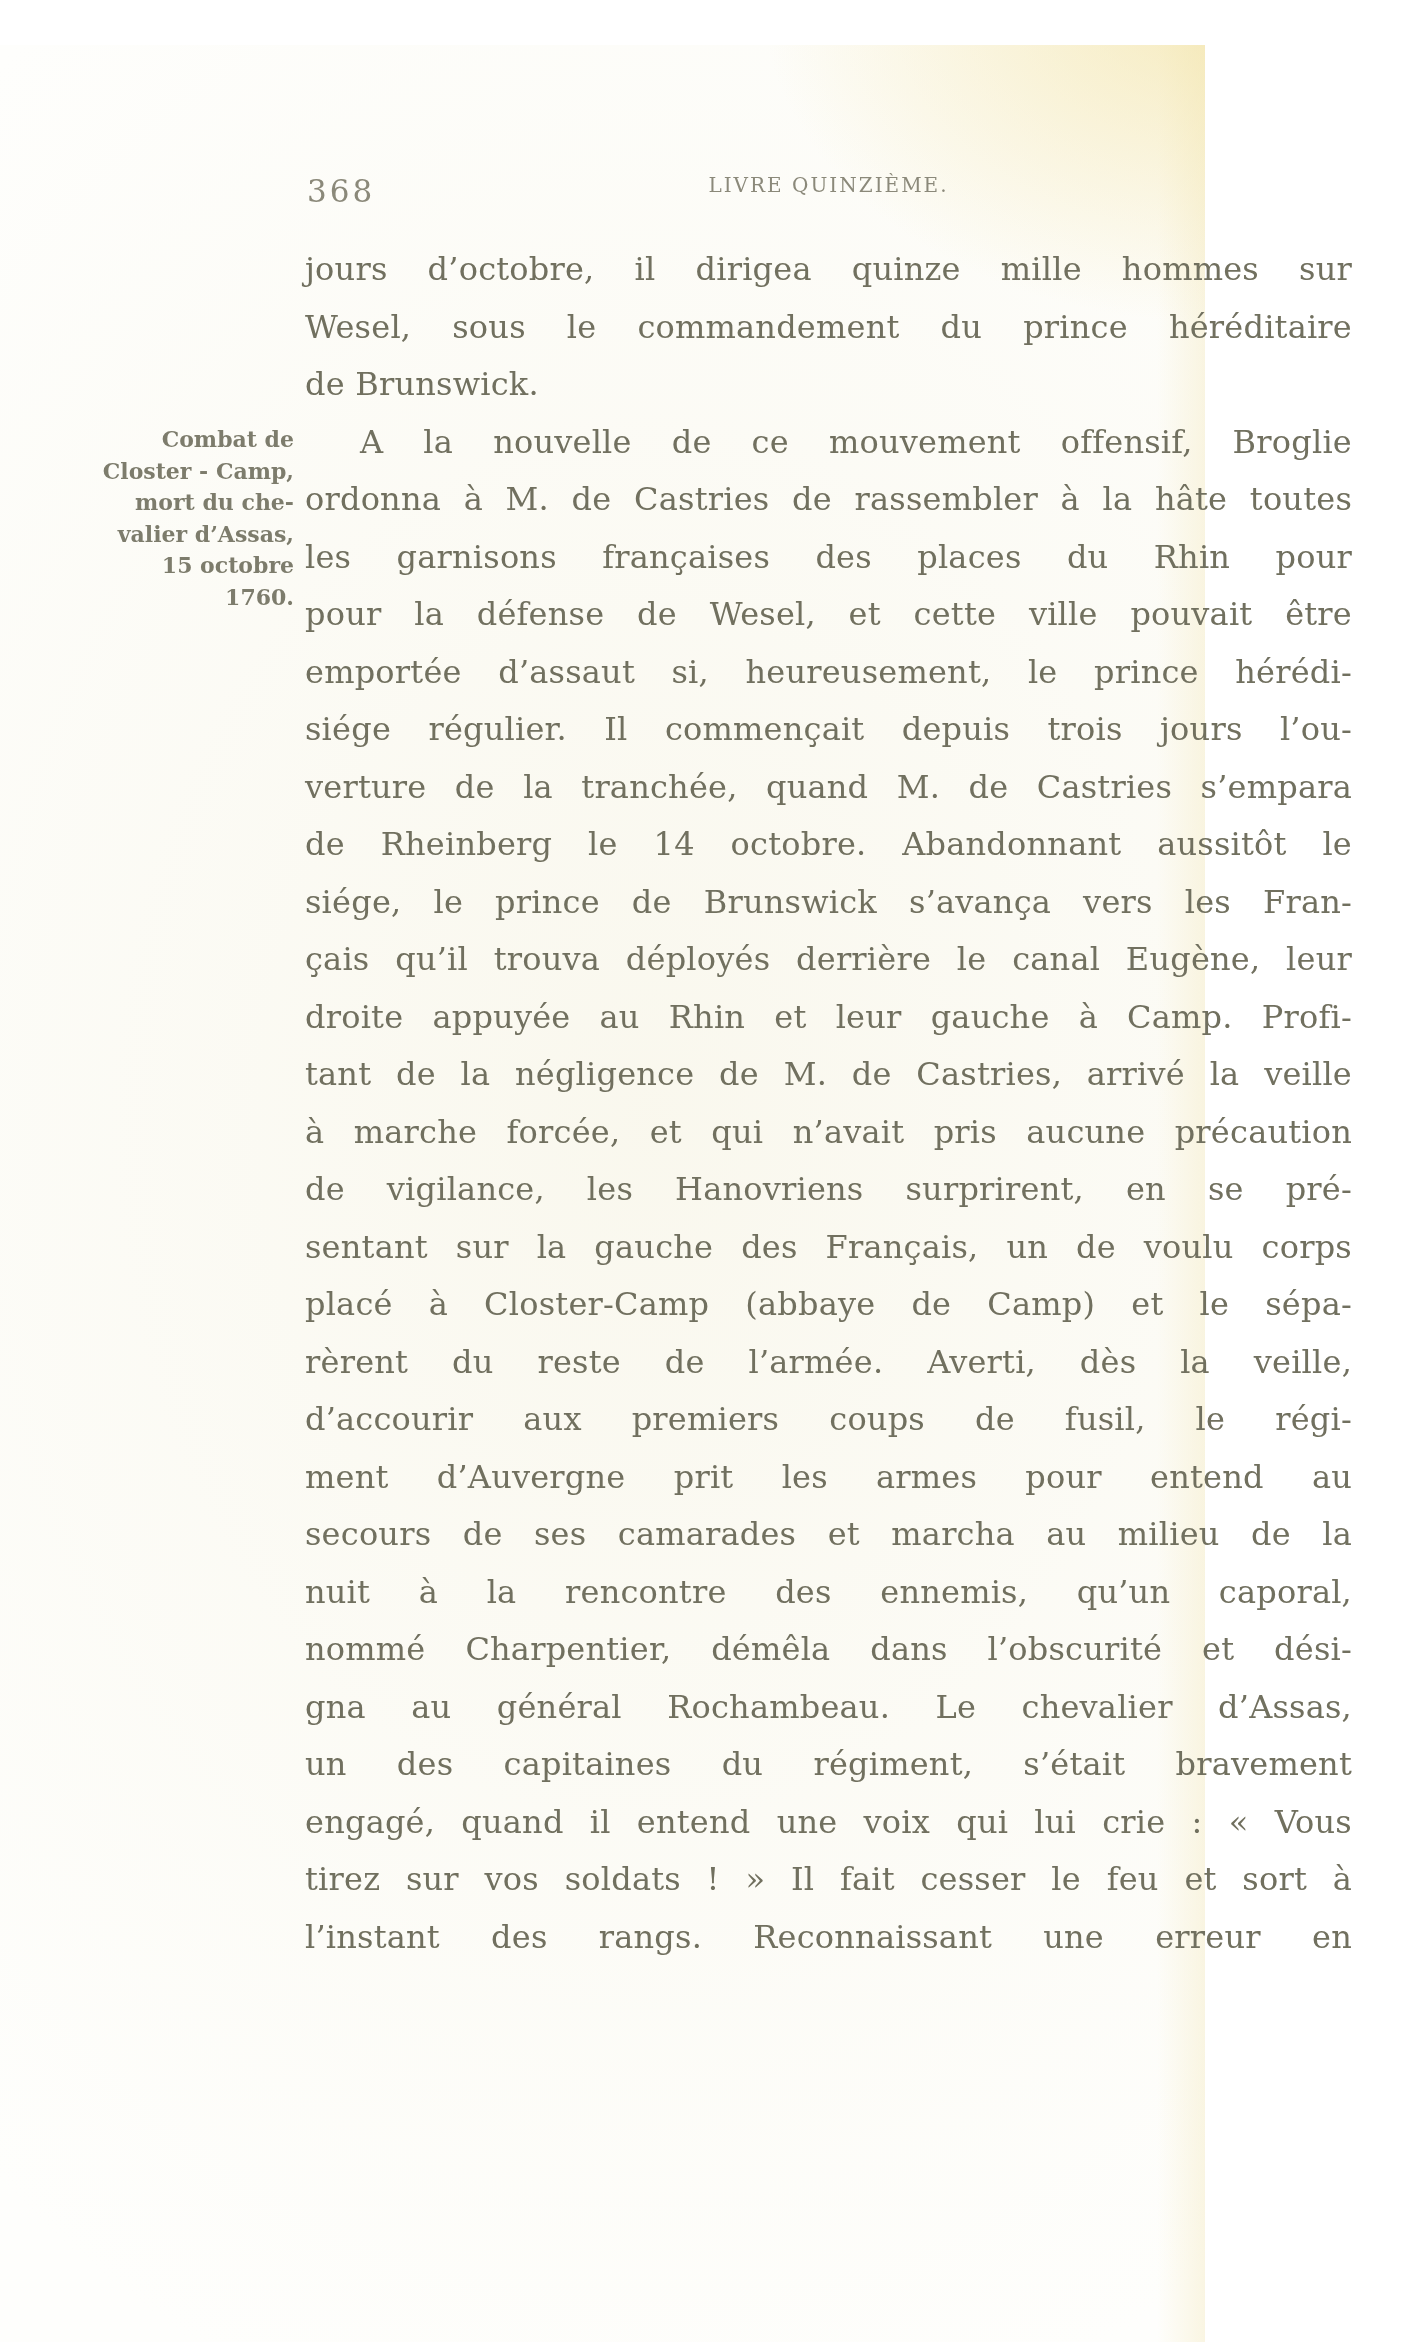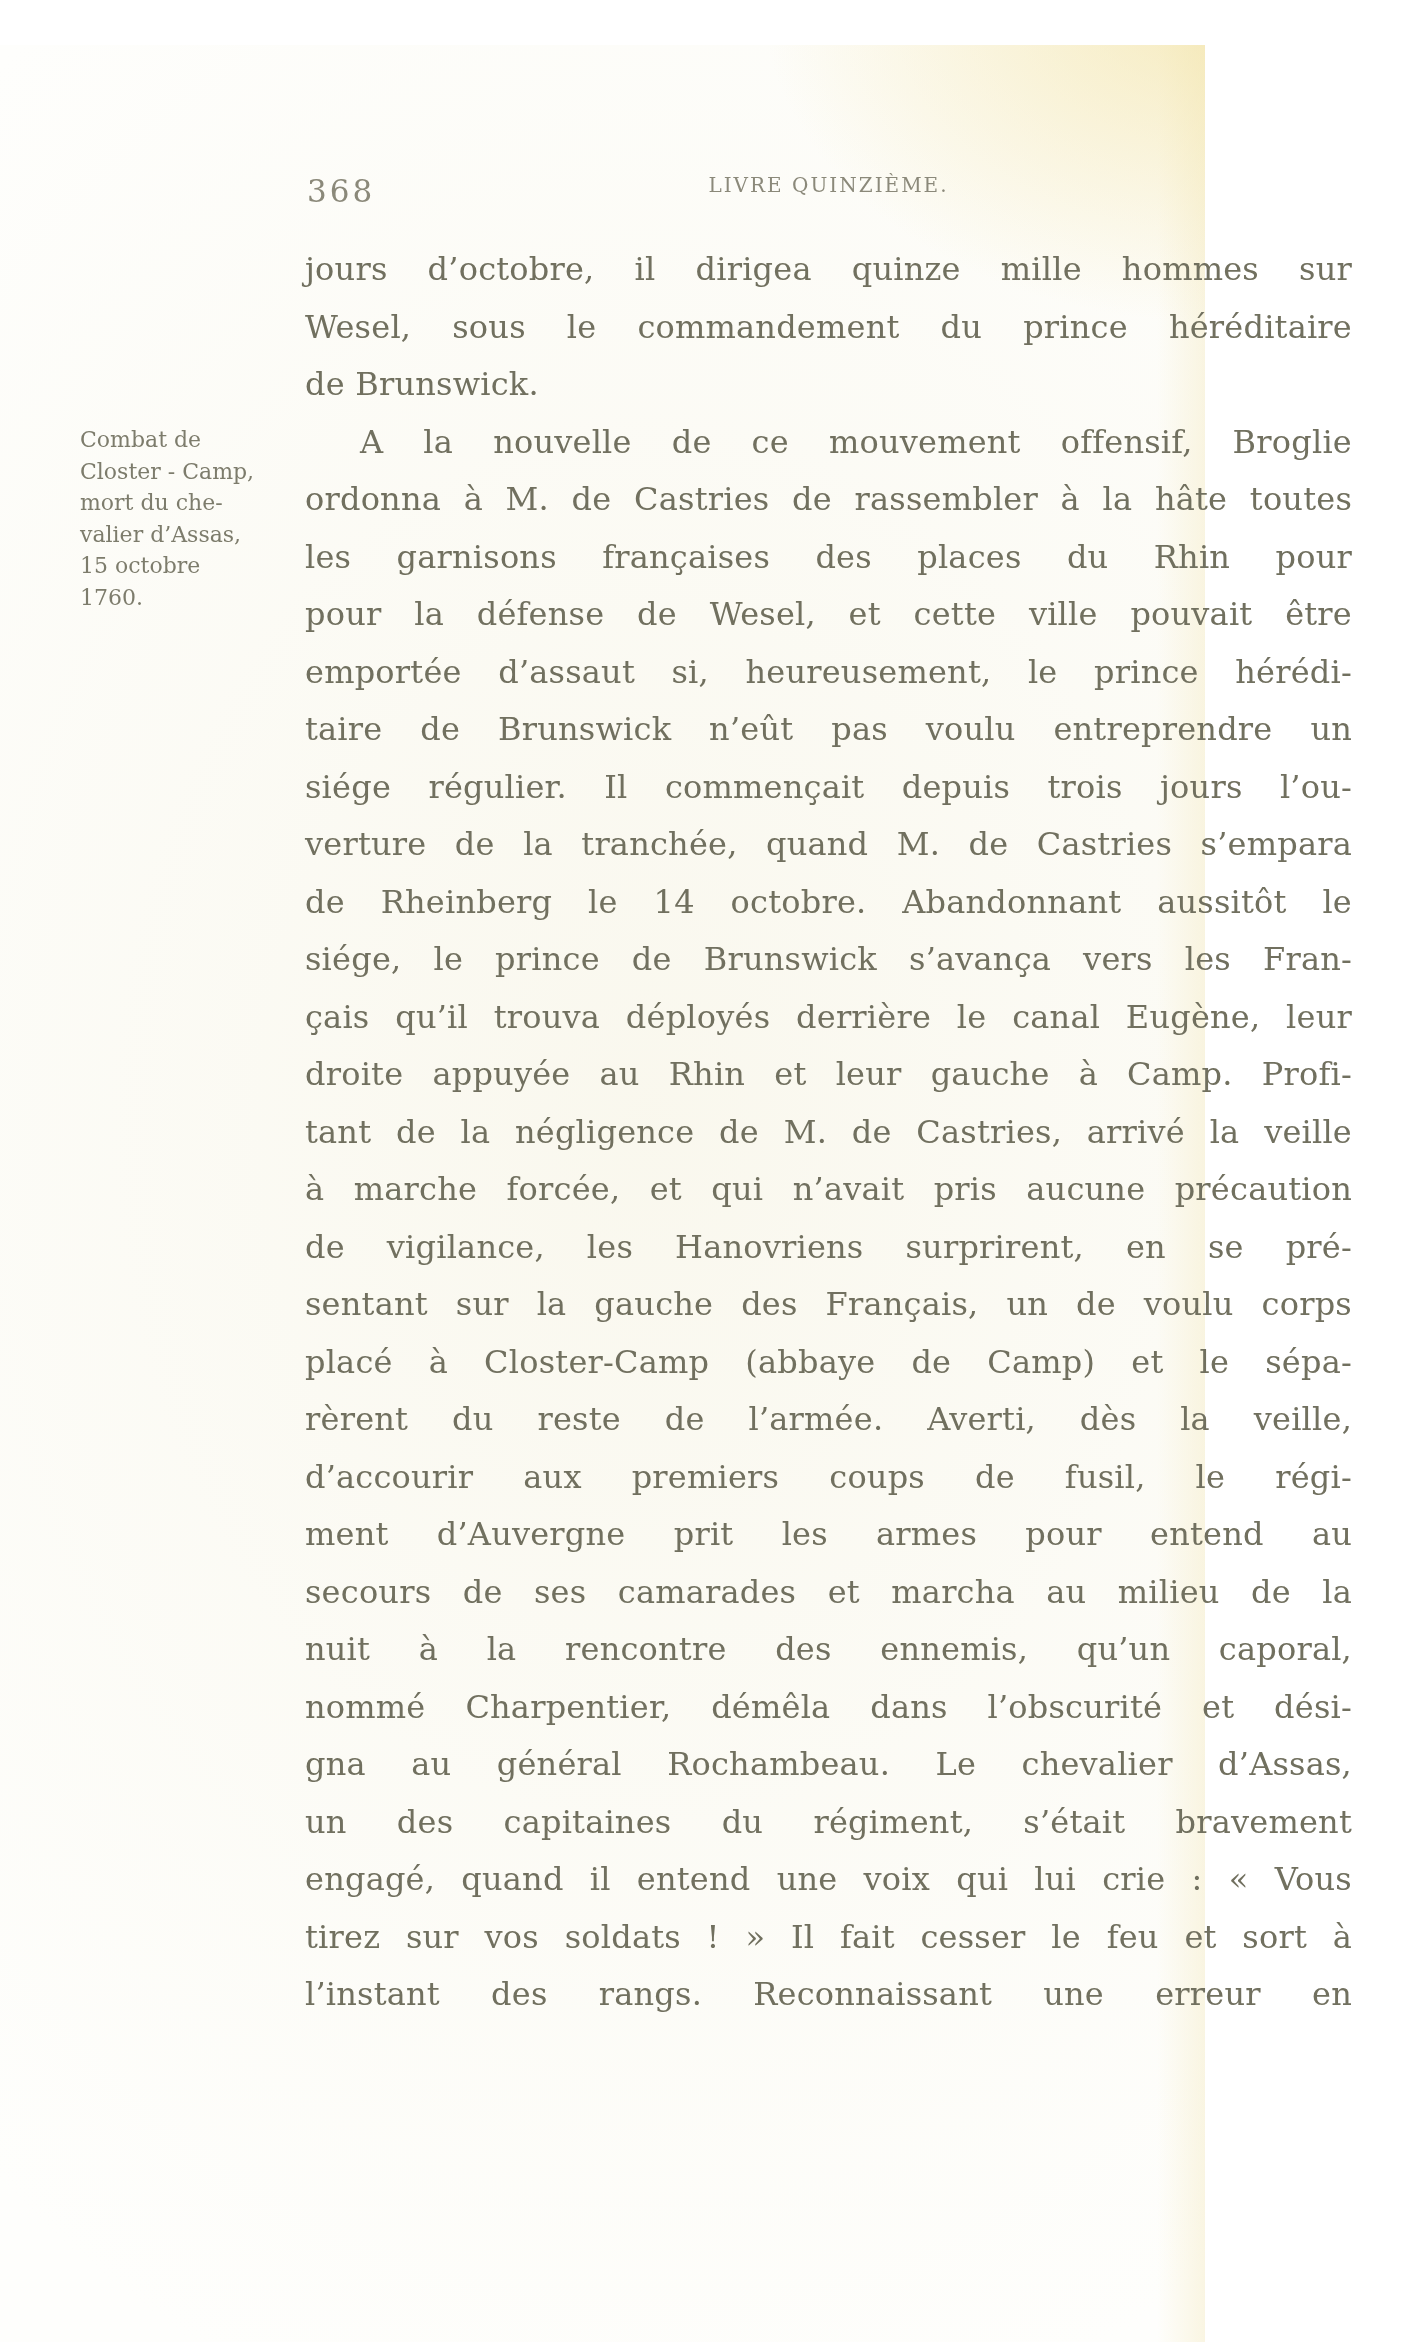--- a/index.html
+++ b/index.html
@@ -32,21 +32,21 @@
     position: absolute; left: 0; right: 0; top: 0;
     text-align: center;
     font-size: 20px; letter-spacing: 2px;
   }
   .margin-note {
     position: absolute;
     left: 80px; top: 379px; width: 214px;
     color: #7d7c6c;
     font-size: 22px; line-height: 31.5px;
   }
-  .note-line { text-align: left; }
+  .note-line { text-align: right; font-weight: bold; }
   .bodytext {
     position: absolute;
     left: 305px; top: 196px; width: 1047px;
     color: #71705f;
     font-size: 32px; line-height: 57.5px;
     letter-spacing: 0.2px;
   }
   .line {
     text-align: justify;
     text-align-last: justify;
@@ -81,21 +81,20 @@
         <div class="line">jours d’octobre, il dirigea quinze mille hommes sur</div>
         <div class="line">Wesel, sous le commandement du prince héréditaire</div>
         <div class="line">de Brunswick.</div>
       </div>
     <div class="para para-indent">
         <div class="line">A la nouvelle de ce mouvement offensif, Broglie</div>
         <div class="line">ordonna à M. de Castries de rassembler à la hâte toutes</div>
         <div class="line">les garnisons françaises des places du Rhin pour</div>
         <div class="line">pour la défense de Wesel, et cette ville pouvait être</div>
         <div class="line">emportée d’assaut si, heureusement, le prince hérédi-</div>
-        <div class="line">taire de Brunswick n’eût pas voulu entreprendre un</div>
         <div class="line">siége régulier. Il commençait depuis trois jours l’ou-</div>
         <div class="line">verture de la tranchée, quand M. de Castries s’empara</div>
         <div class="line">de Rheinberg le 14 octobre. Abandonnant aussitôt le</div>
         <div class="line">siége, le prince de Brunswick s’avança vers les Fran-</div>
         <div class="line">çais qu’il trouva déployés derrière le canal Eugène, leur</div>
         <div class="line">droite appuyée au Rhin et leur gauche à Camp. Profi-</div>
         <div class="line">tant de la négligence de M. de Castries, arrivé la veille</div>
         <div class="line">à marche forcée, et qui n’avait pris aucune précaution</div>
         <div class="line">de vigilance, les Hanovriens surprirent, en se pré-</div>
         <div class="line">sentant sur la gauche des Français, un de voulu corps</div>

